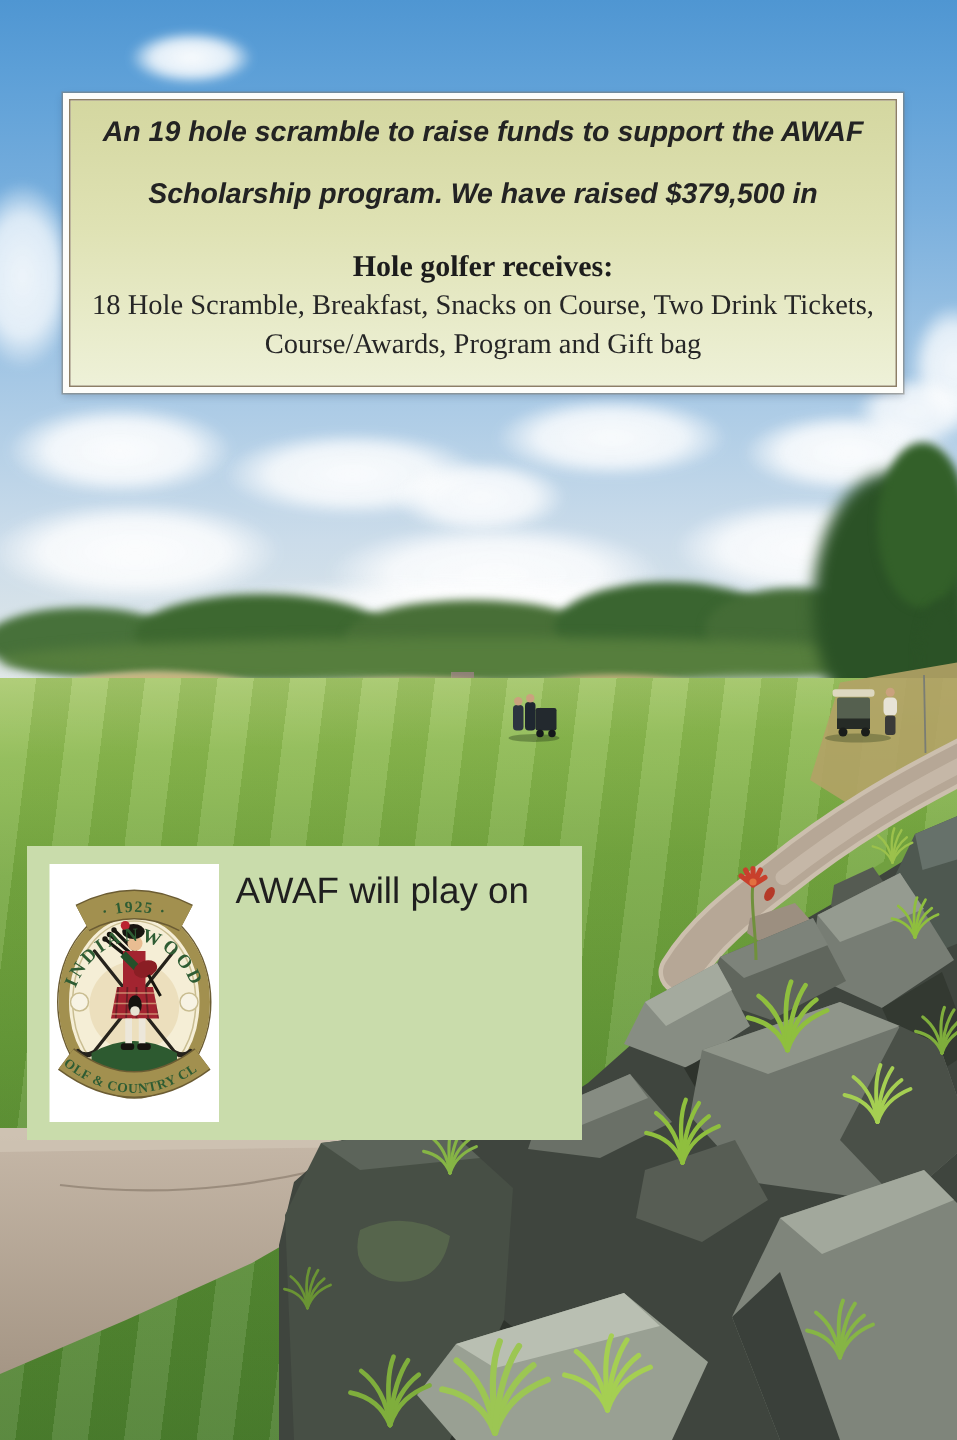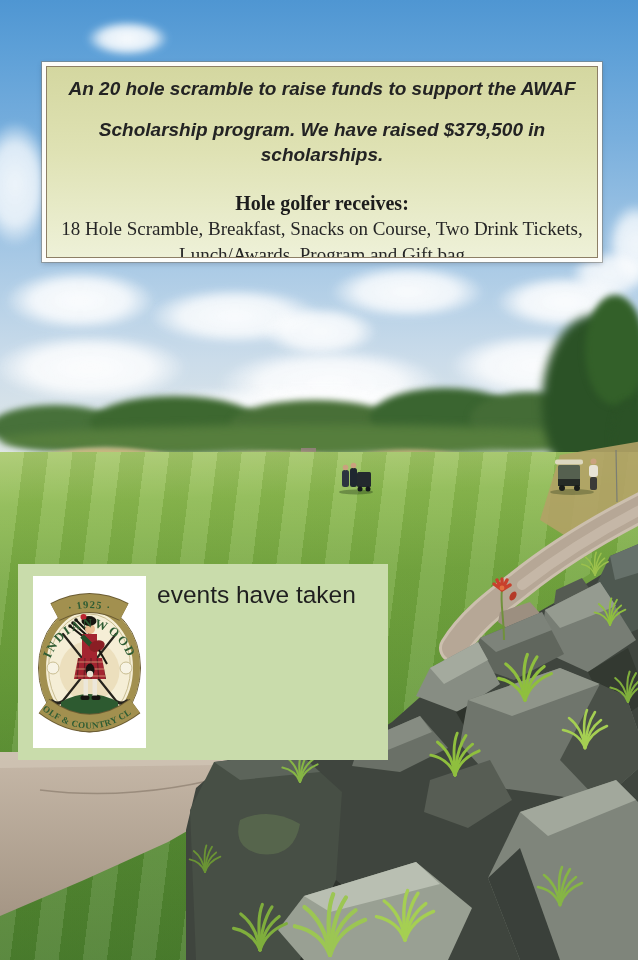--- a/index.html
+++ b/index.html
@@ -195,26 +195,25 @@
         <circle cx="577" cy="488" r="3" fill="#1a1d1a"></circle>
       <rect x="589" y="465" width="9" height="12" rx="3" fill="#e7e3d6"></rect>
       <rect x="590" y="477" width="7" height="13" rx="2" fill="#3a3a38"></rect>
       <circle cx="593.5" cy="461.5" r="3" fill="#caa27e"></circle>
     </g>
     <line x1="616" y1="450" x2="617" y2="502" stroke="#7a7d74" stroke-width="1.2"></line>
   </svg>
 
   <div class="abs top-box">
     <div class="top-box-inner">
-      <div class="headline">An 20 hole scramble to raise funds to support the AWAF</div>
+      <div class="headline">An 19 hole scramble to raise funds to support the AWAF</div>
       <div class="headline" style="margin-top:16px">Scholarship program. We have raised $379,500 in</div>
-      <div class="headline" style="margin-top:0">scholarships.</div>
       <div class="receives-title">Hole golfer receives:</div>
       <div class="receives-line">18 Hole Scramble, Breakfast, Snacks on Course, Two Drink Tickets,</div>
-      <div class="receives-line">Lunch/Awards, Program and Gift bag</div>
+      <div class="receives-line">Course/Awards, Program and Gift bag</div>
     </div>
   </div>
 
   <div class="abs club-box">
     <div class="logo-card">
       <svg width="113" height="172" viewBox="0 0 113 172">
         <defs>
           <path id="arcName" d="M13,118 A44,58 0 1 1 100,118"></path>
           <path id="arcYear" d="M24,41 Q56.5,23 89,41"></path>
           <path id="arcClub" d="M12,136 Q56.5,169 101,136"></path>
@@ -295,17 +294,17 @@
         <g>
           <path d="M11,130 Q56.5,164 102,130" fill="none" stroke="#6b5c33" stroke-width="18"></path>
           <path d="M11,130 Q56.5,164 102,130" fill="none" stroke="#a2904f" stroke-width="16"></path>
           <text font-family="Liberation Serif, serif" font-size="9" font-weight="bold" fill="#2e5c33" letter-spacing=".5">
             <textPath href="#arcClub" startOffset="50%" text-anchor="middle">GOLF &amp; COUNTRY CLUB</textPath>
           </text>
         </g>
       </svg>
     </div>
     <div class="club-text">
-      <div>events have taken</div>
+      <div>AWAF will play on</div>
     </div>
   </div>
 
 </div>
 
 </body></html>

